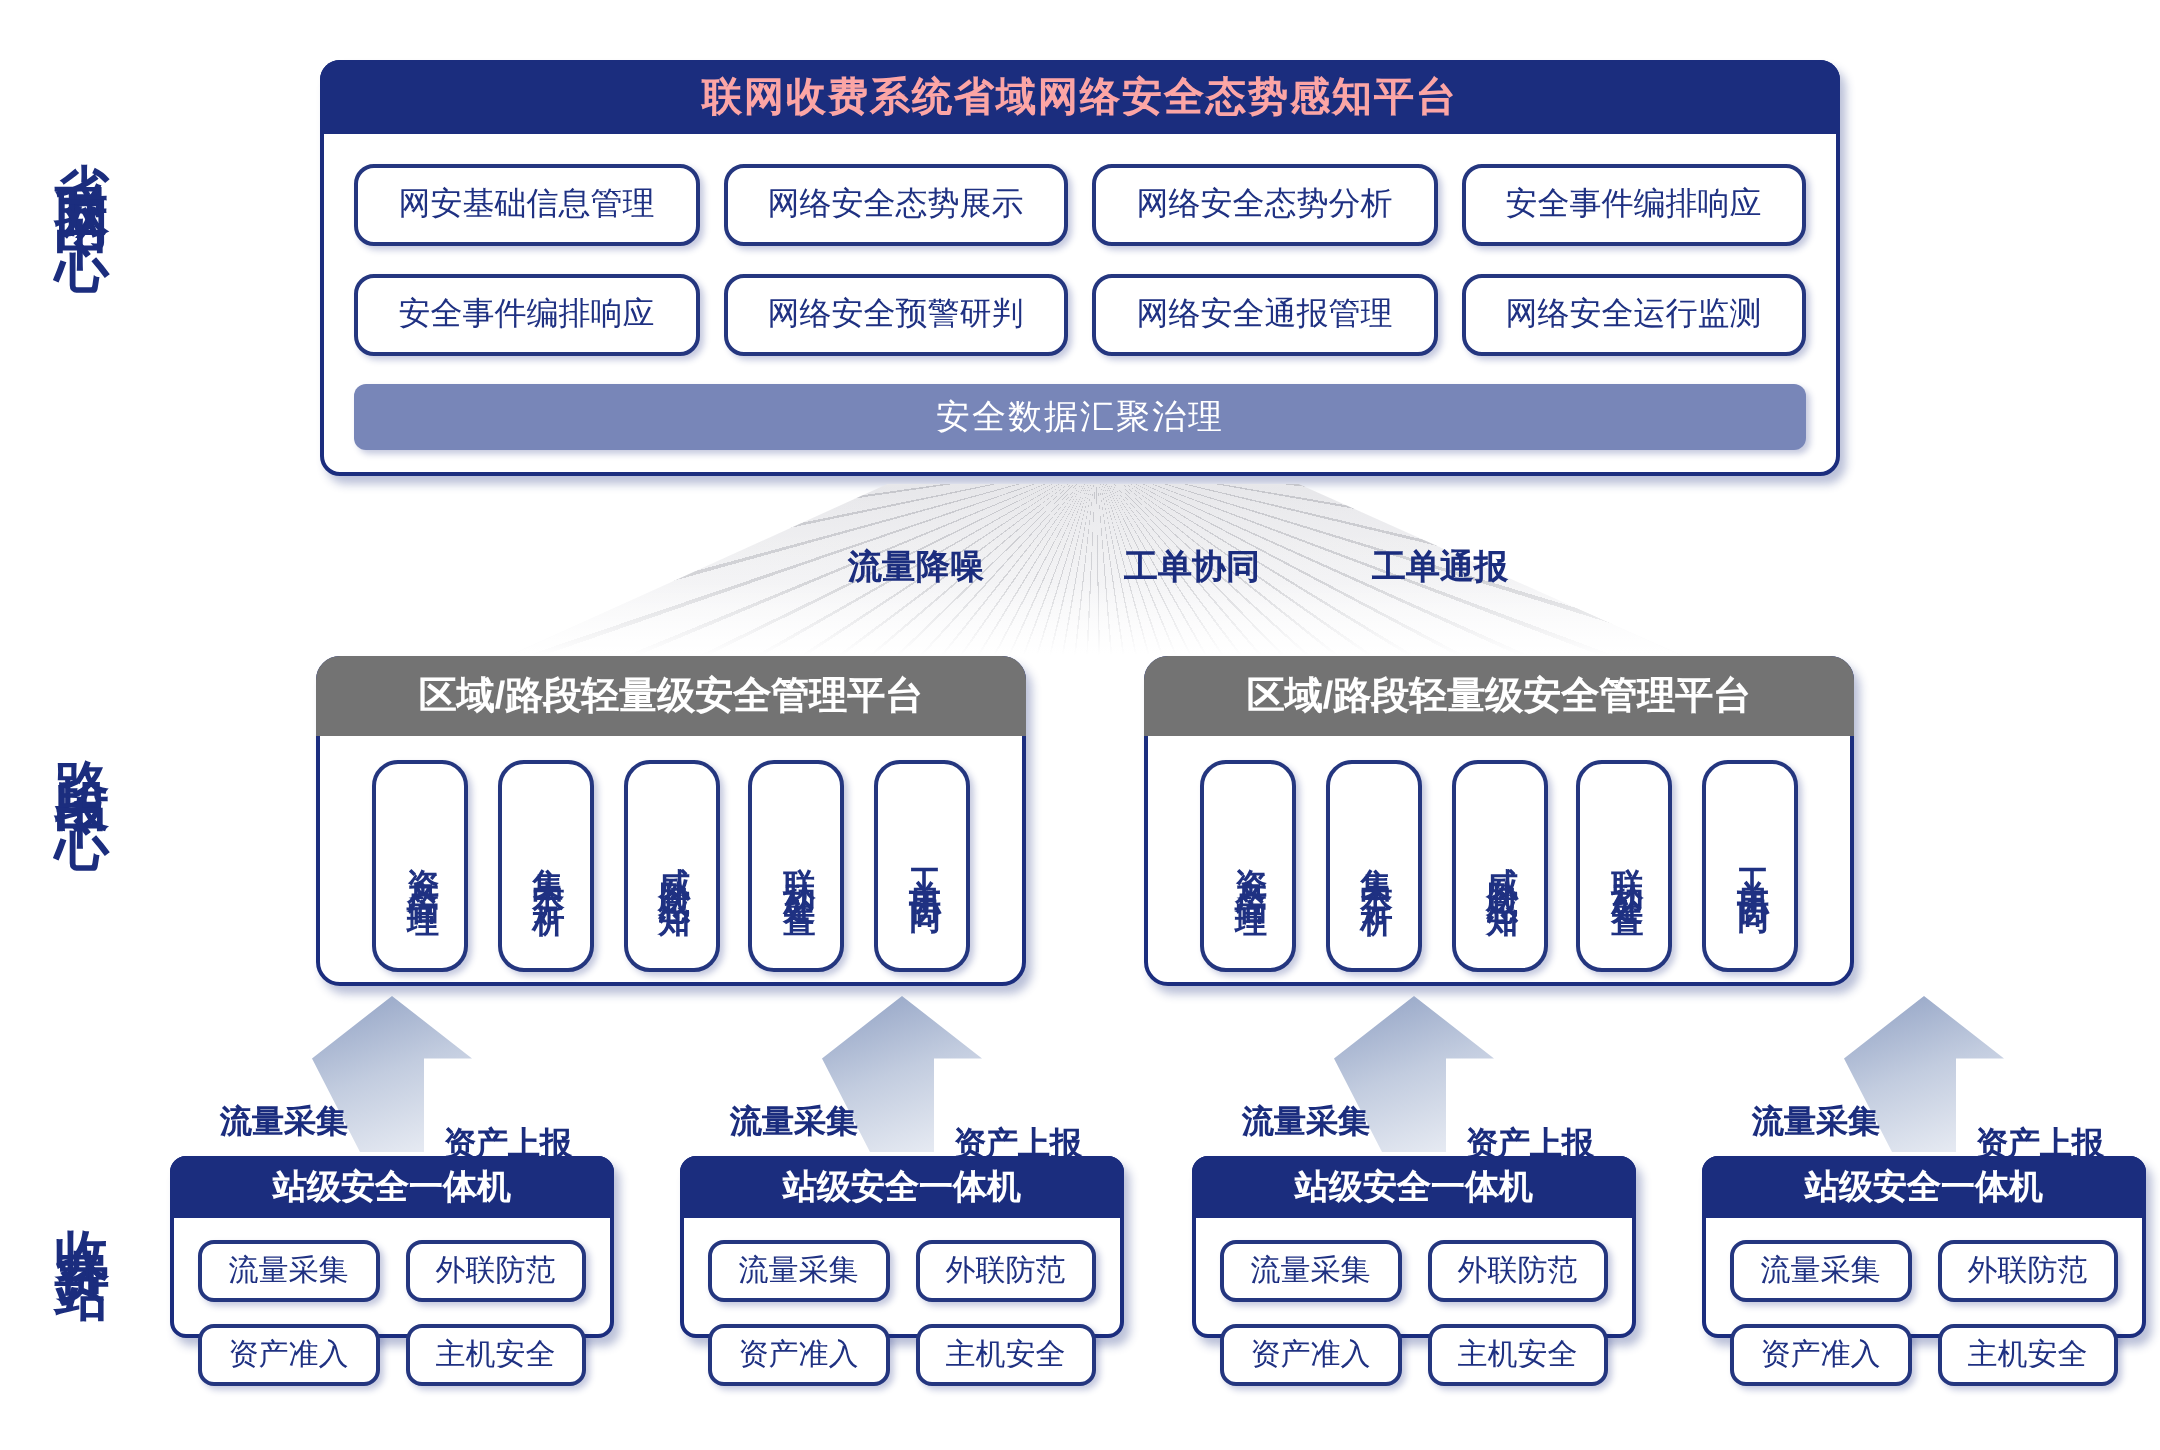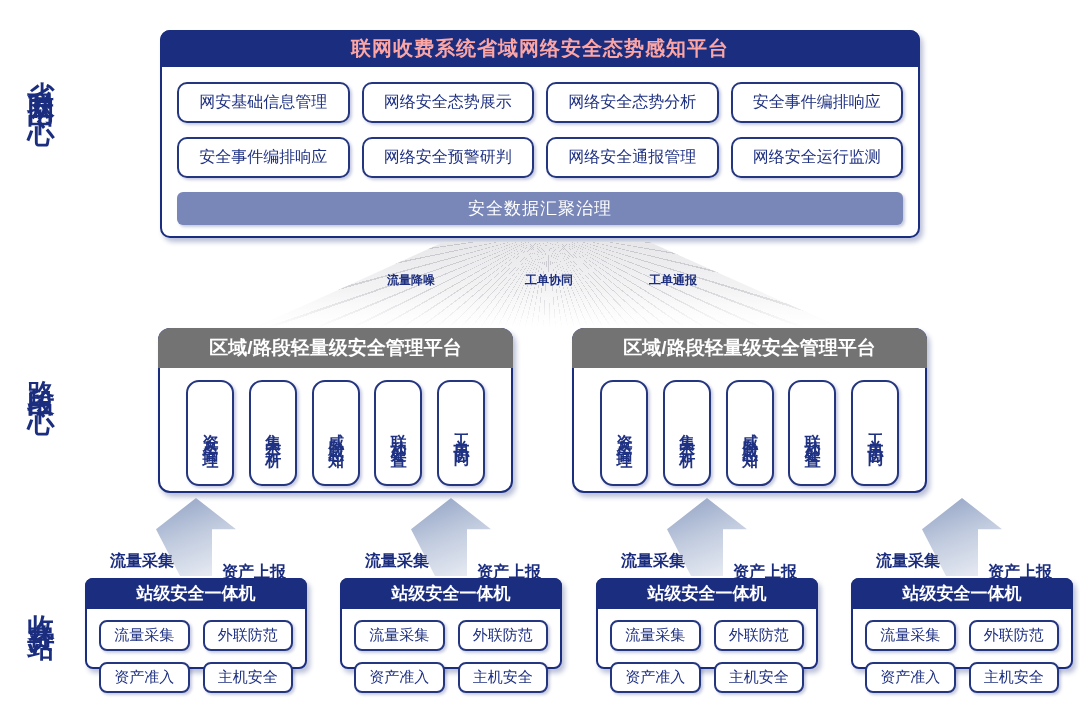--- a/index.html
+++ b/index.html
@@ -52,21 +52,21 @@
     position:absolute;left:250px;top:242px;width:596px;height:88px;
     clip-path:polygon(32.5% 0%,67% 0%,100% 100%,0% 100%);
     background:linear-gradient(180deg,#e9e9ec,#fafafb);
     background:
       linear-gradient(180deg,rgba(255,255,255,0) 0%,rgba(255,255,255,0.15) 55%,#ffffff 97%),
       repeating-conic-gradient(from 150deg at 50% -12%,rgba(120,122,132,0.30) 0deg 0.5deg,rgba(255,255,255,0) 0.5deg 3.6deg),
       linear-gradient(180deg,#e7e7ea,#fafafb);
   }
   .flow-label{
     position:absolute;top:272px;transform:translateX(-50%);
-    font-size:12px;font-weight:bold;color:#1b2d7e;white-space:nowrap;
+    font-size:17px;font-weight:bold;color:#1b2d7e;white-space:nowrap;margin-left:47px;
   }
   .flow-0{left:411px;}
   .flow-1{left:549px;}
   .flow-2{left:673px;}
 
   
   .regional{
     position:absolute;top:328px;width:355px;height:165px;
     background:#ffffff;border:2px solid #1b2d7e;border-radius:12px;
     box-shadow:3px 4px 5px rgba(27,45,126,0.30);

